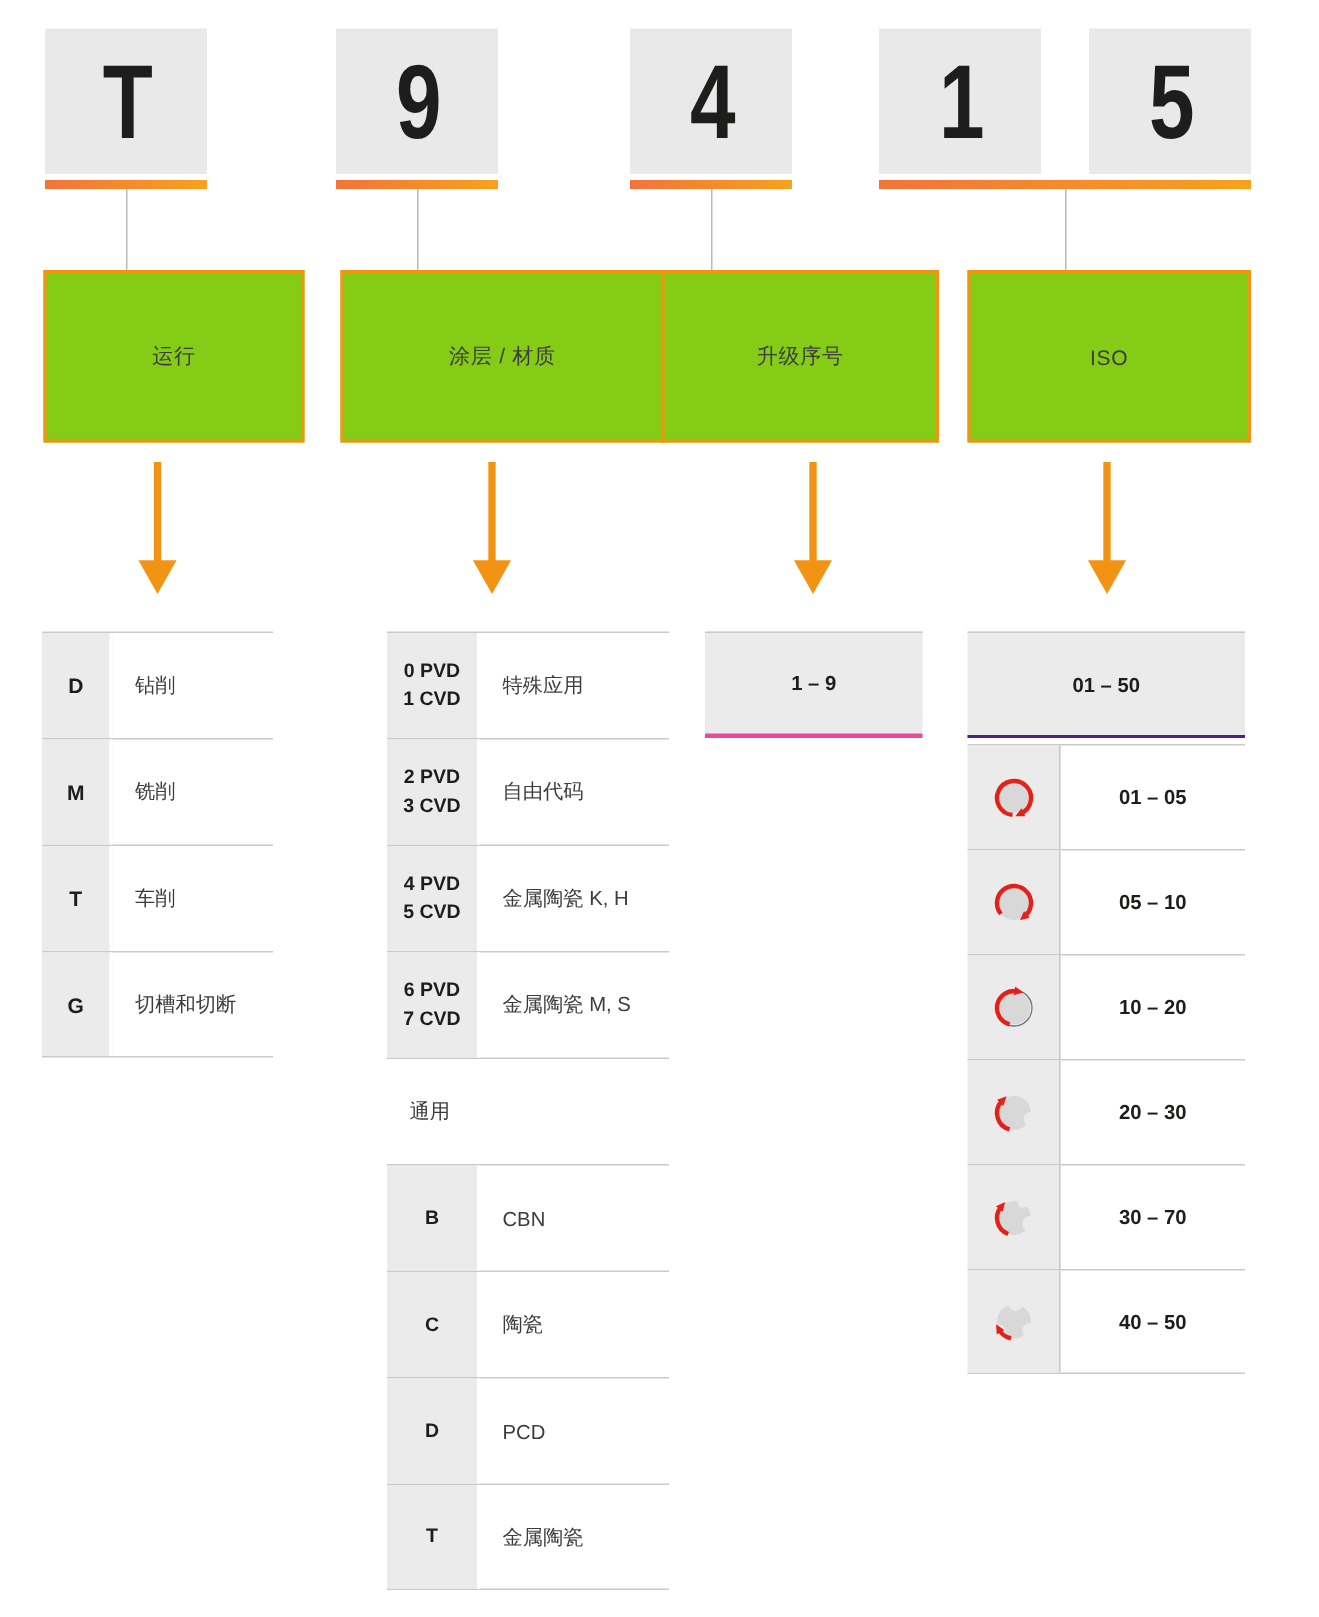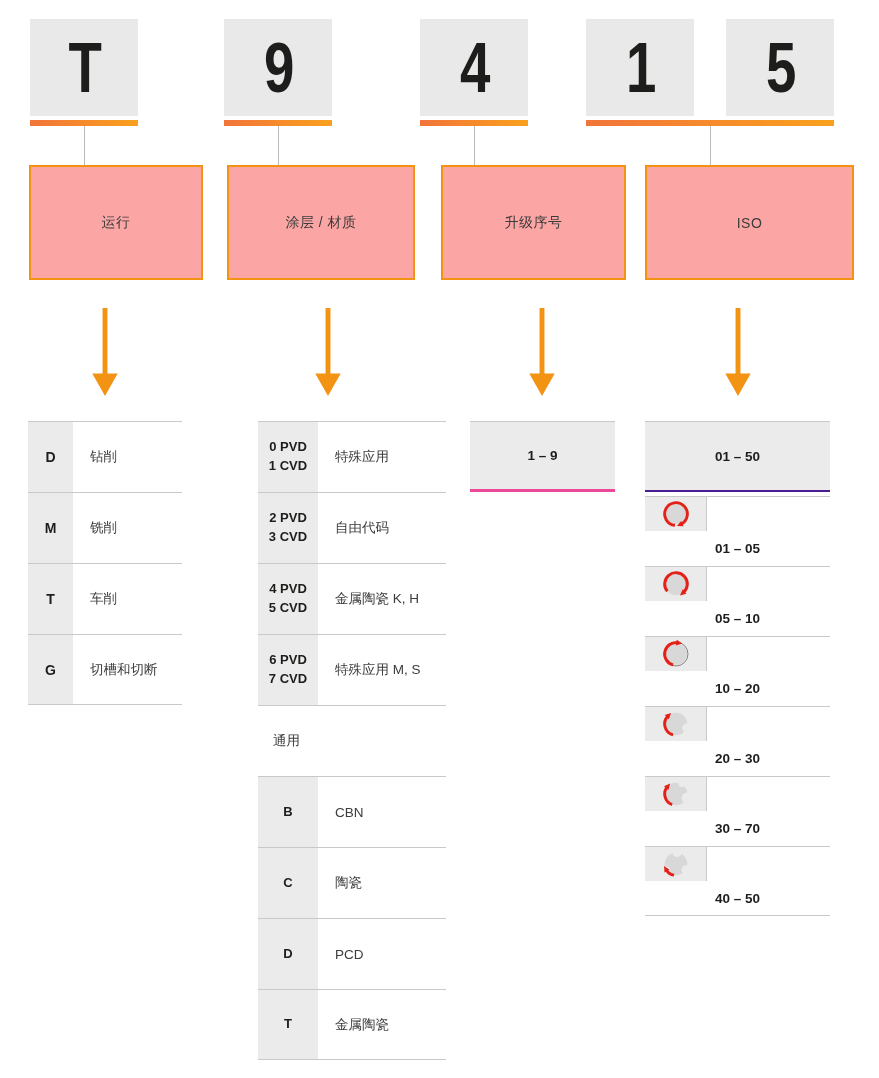--- a/index.html
+++ b/index.html
@@ -29,25 +29,25 @@
       display:inline-block;transform:scaleX(0.78);letter-spacing:-2px;line-height:1;}
   
   .bar{position:absolute;top:120px;height:6px;
       background:linear-gradient(90deg,var(--bar-left),var(--bar-right));}
   .bar1{left:30px;width:108px}.bar2{left:224px;width:108px}
   .bar3{left:420px;width:108px}.bar4{left:586px;width:248px}
   
   .conn{position:absolute;top:126px;height:56px;width:1px;background:var(--conn);}
   .conn1{left:84px}.conn2{left:278px}.conn3{left:474px}.conn4{left:710px}
   
-  .lb{position:absolute;top:165px;height:115px;background:#fca5a5;
+  .lb{position:absolute;top:180px;height:115px;background:#84cc16;
       border:2px solid var(--accent);display:flex;align-items:center;justify-content:center;
       font-size:14px;color:var(--text);letter-spacing:.5px;}
-  .lb1{left:29px;width:174px}.lb2{left:227px;width:188px}
-  .lb3{left:441px;width:185px}.lb4{left:645px;width:209px}
+  .lb1{left:29px;width:174px}.lb2{left:227px;width:216px}
+  .lb3{left:441px;width:185px}.lb4{left:645px;width:189px}
   
   .down-arrow{position:absolute;top:308px;width:28px;height:88px;fill:var(--accent);}
   .ar1{left:91px}.ar2{left:314px}.ar3{left:528px}.ar4{left:724px}
   
   .tbl{position:absolute;top:421px;}
   .t1{left:28px;width:154px;}
   .t2{left:210px;width:236px;padding-left:48px;}
   .row{display:flex;height:71px;border-top:1px solid var(--line);background:#fff;}
   .row:last-child{border-bottom:1px solid var(--line);}
   .key{background:var(--cell-gray);border-right:2px solid #fff;
@@ -61,21 +61,21 @@
   .t3{left:470px;width:145px;height:71px;background:var(--cell-gray);
       border-top:1px solid var(--line);border-bottom:3px solid #ec4899;
       display:flex;align-items:center;justify-content:center;
       font-weight:bold;font-size:13.5px;color:var(--ink);}
   
   .iso{left:645px;width:185px;}
   .iso-header{height:71px;background:var(--cell-gray);
       border-top:1px solid var(--line);border-bottom:2px solid #4c1d95;
       display:flex;align-items:center;justify-content:center;
       font-weight:bold;font-size:13.5px;color:var(--ink);margin-bottom:4px;}
-  .iso .row{height:70px;flex-direction:column;}
+  .iso .row{height:70px;}
   .iso .key{width:62px;border-right:1px solid var(--line);}
   .iso .val{justify-content:center;padding-left:0;font-weight:bold;
       font-size:13.5px;color:var(--ink);}
   .icon-slot{width:34px;height:34px;display:flex;align-items:center;justify-content:center;}
 </style>
 </head>
 <body>
 
 <div class="stage">
 
@@ -166,21 +166,21 @@
       <div class="val">自由代码</div>
     </div>
     <div class="row">
       <div class="key">4 PVD
 5 CVD</div>
       <div class="val">金属陶瓷 K, H</div>
     </div>
     <div class="row">
       <div class="key">6 PVD
 7 CVD</div>
-      <div class="val">特殊应用 M, S</div>
+      <div class="val">金属陶瓷 M, S</div>
     </div>
     <div class="row">
       <div class="val">通用</div>
     </div>
     <div class="row">
       <div class="key">B</div>
       <div class="val">CBN</div>
     </div>
     <div class="row">
       <div class="key">C</div>

